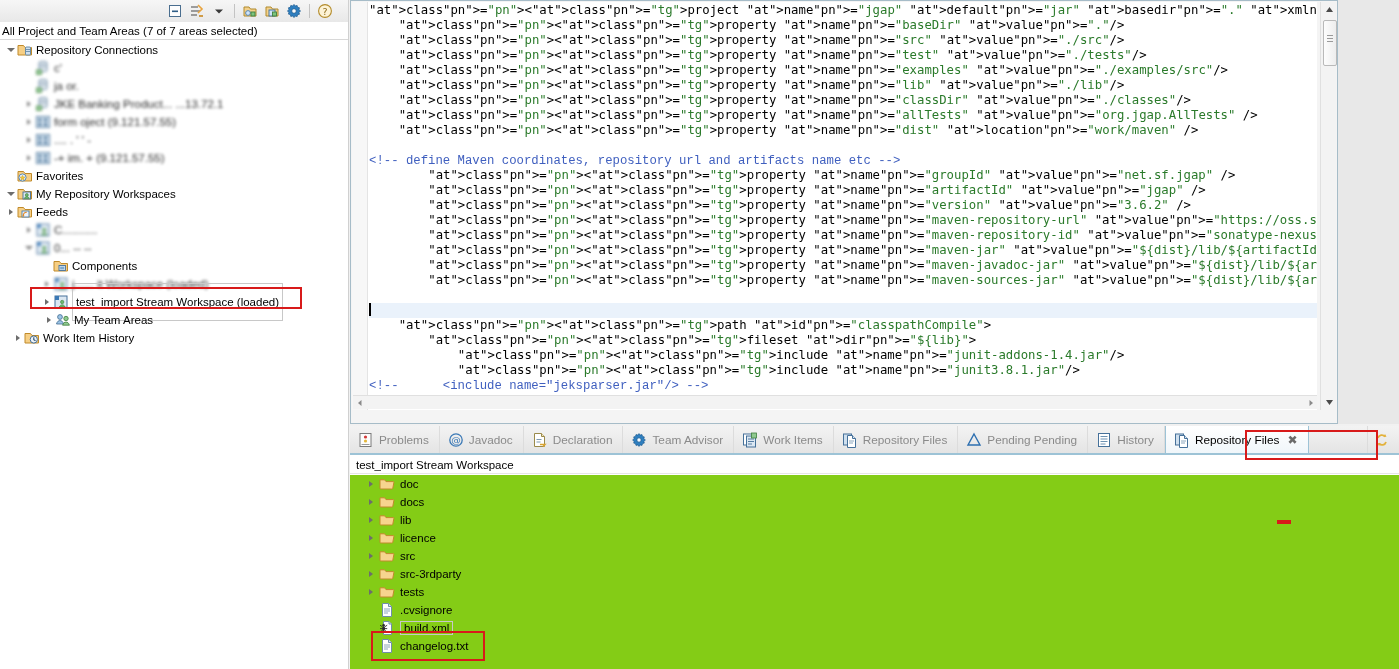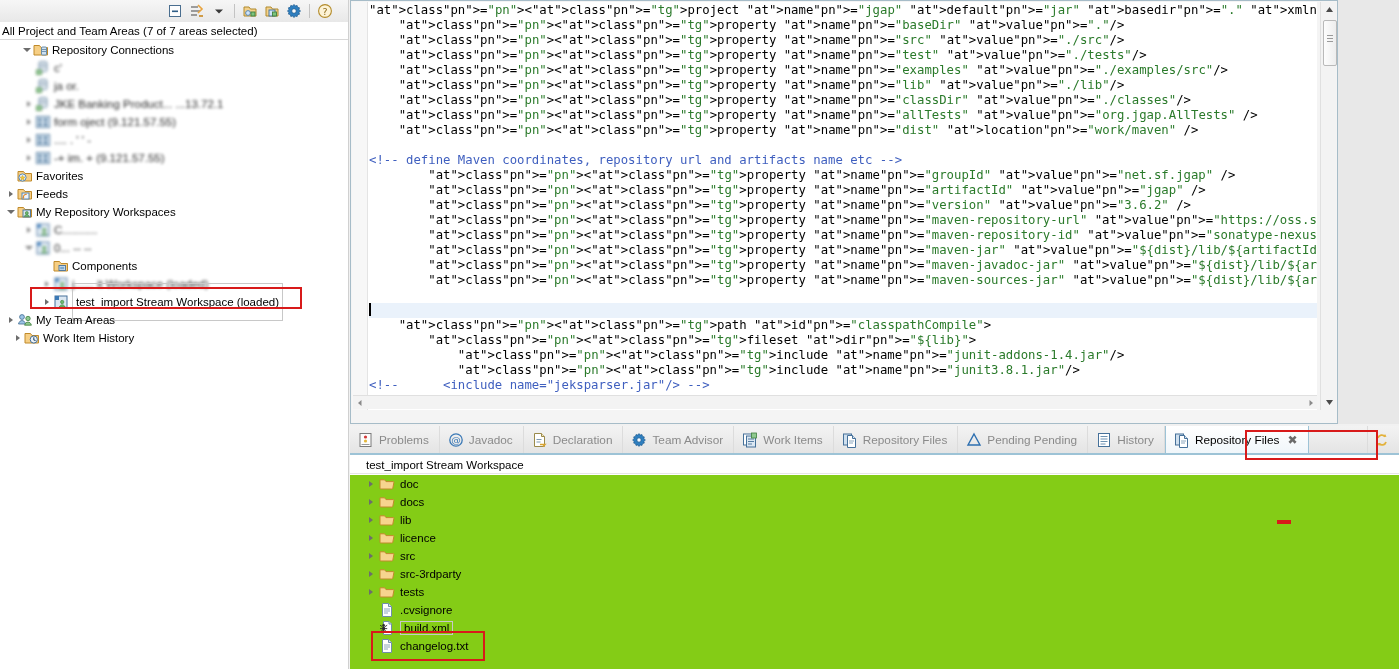--- a/index.html
+++ b/index.html
@@ -125,21 +125,21 @@
     font-family: "DejaVu Sans Mono", monospace;
     font-size: 12.3px;
     line-height: 15px;
     white-space: pre;
     color: #000;
     overflow: hidden;
   }
   .cl { height: 15px; }
   .cl.hl { background: #eaf2fb; }
   .vl   { color: #2a7a2a; }
-  .cm   { color: #3f5fbf; }
+  .cm   { color: #3f5fbf; font-family: Liberation Mono, monospace; }
   .pn   { color: #000000; }
   .caret {
     display: inline-block;
     width: 2px; height: 13px;
     background: #000;
     vertical-align: -2px;
   }
   #vscroll {
     position: absolute; right: 1px; top: 1px;
     width: 16px; height: 408px;
@@ -211,21 +211,21 @@
     margin-left: auto;
     display: flex; align-items: center;
     padding: 0 6px;
     border-left: 1px solid #dcdcdc;
   }
   #viewtitle {
     position: absolute; left: 0; top: 31px;
     width: 1049px; height: 17px;
     font-size: 11.5px; color: #000;
     line-height: 17px;
-    padding-left: 16px;
+    padding-left: 6px;
     box-sizing: border-box;
     background: #ffffff;
     border-bottom: 1px solid #e6e6e6;
   }
   #filelist {
     position: absolute; left: 0; top: 49px;
     width: 1049px; bottom: 0;
     background: #84cc16;
     overflow: hidden;
   }
@@ -302,21 +302,21 @@
         <svg width="16" height="16" viewBox="0 0 16 16">
           <circle cx="8" cy="8" r="6.4" fill="#fdf3d6" stroke="#b38b2a" stroke-width="1.1"></circle>
           <text x="8" y="11.6" font-size="9.5" text-anchor="middle" fill="#8c6a18" font-family="DejaVu Sans, sans-serif">?</text>
         </svg>
       </div>
     </div>
 
     <div id="filter-bar">All Project and Team Areas (7 of 7 areas selected)</div>
 
     <div id="tree">
-        <div class="trow" style="padding-left: 20px;">
+        <div class="trow" style="padding-left: 4px;">
           <span class="twist open">
             <i></i>
           </span>
           <span class="ticon">
             <svg width="16" height="16" viewBox="0 0 16 16">
               <path d="M1 3.5h5.5L8 5.5h6.5V13H1z" fill="#f6cf85" stroke="#c08a2a" stroke-width="1"></path>
               <rect x="8.5" y="5" width="5" height="8" rx="1" fill="#cfe0ef" stroke="#5c83a3" stroke-width=".9"></rect>
               <path d="M9 7.5h4M9 9.5h4" stroke="#5c83a3" stroke-width=".8"></path>
             </svg>
           </span>
@@ -407,47 +407,47 @@
           <span class="ticon">
             <svg width="16" height="16" viewBox="0 0 16 16">
               <path d="M1 3.5h5.5L8 5.5h6.5V13H1z" fill="#f6cf85" stroke="#c08a2a" stroke-width="1"></path>
               <circle cx="5.5" cy="9.5" r="3.6" fill="#eaf3fb" stroke="#4a7fb0" stroke-width=".9"></circle>
               <path d="M5.5 7.3l.8 1.6 1.7.2-1.3 1.2.35 1.7-1.55-.85-1.55.85.35-1.7L3 9.1l1.7-.2z" fill="#f2c83a" stroke="#b89218" stroke-width=".4"></path>
             </svg>
           </span>
           <span class="tlabel">Favorites</span>
         </div>
         <div class="trow" style="padding-left: 4px;">
+          <span class="twist open">
+            <i></i>
+          </span>
+          <span class="ticon">
+            <svg width="16" height="16" viewBox="0 0 16 16">
+              <path d="M1 3.5h5.5L8 5.5h6.5V13H1z" fill="#f6cf85" stroke="#c08a2a" stroke-width="1"></path>
+              <rect x="6" y="6" width="7.5" height="7" fill="#dce7f1" stroke="#46719a" stroke-width=".9"></rect>
+              <circle cx="9.8" cy="9" r="1.5" fill="#6db96d" stroke="#3f7f3f" stroke-width=".6"></circle>
+              <path d="M7.3 12.6c.5-1.4 1.5-2 2.5-2s2 .6 2.5 2z" fill="#6db96d" stroke="#3f7f3f" stroke-width=".6"></path>
+            </svg>
+          </span>
+          <span class="tlabel">My Repository Workspaces</span>
+        </div>
+        <div class="trow" style="padding-left: 4px;">
           <span class="twist">
             <i></i>
           </span>
           <span class="ticon">
             <svg width="16" height="16" viewBox="0 0 16 16">
               <path d="M1 3.5h5.5L8 5.5h6.5V13H1z" fill="#f6cf85" stroke="#c08a2a" stroke-width="1"></path>
               <rect x="5" y="7" width="7" height="6" fill="#eef4fa" stroke="#4a7fb0" stroke-width=".9"></rect>
               <path d="M6.3 11.8a3.5 3.5 0 013.5-3.5" stroke="#e08a2a" stroke-width="1.1" fill="none"></path>
               <circle cx="6.4" cy="11.8" r=".9" fill="#e08a2a"></circle>
             </svg>
           </span>
           <span class="tlabel">Feeds</span>
         </div>
-        <div class="trow" style="padding-left: 4px;">
-          <span class="twist open">
-            <i></i>
-          </span>
-          <span class="ticon">
-            <svg width="16" height="16" viewBox="0 0 16 16">
-              <path d="M1 3.5h5.5L8 5.5h6.5V13H1z" fill="#f6cf85" stroke="#c08a2a" stroke-width="1"></path>
-              <rect x="6" y="6" width="7.5" height="7" fill="#dce7f1" stroke="#46719a" stroke-width=".9"></rect>
-              <circle cx="9.8" cy="9" r="1.5" fill="#6db96d" stroke="#3f7f3f" stroke-width=".6"></circle>
-              <path d="M7.3 12.6c.5-1.4 1.5-2 2.5-2s2 .6 2.5 2z" fill="#6db96d" stroke="#3f7f3f" stroke-width=".6"></path>
-            </svg>
-          </span>
-          <span class="tlabel">My Repository Workspaces</span>
-        </div>
         <div class="trow blurred" style="padding-left: 22px;">
           <span class="twist">
             <i></i>
           </span>
           <span class="ticon">
             <svg width="16" height="16" viewBox="0 0 16 16">
               <rect x="2" y="2" width="12" height="12" fill="#dbe7f2" stroke="#46719a" stroke-width="1"></rect>
               <rect x="2" y="2" width="4" height="4" fill="#3b79b6"></rect>
               <circle cx="9.2" cy="8" r="1.7" fill="#6db96d" stroke="#3f7f3f" stroke-width=".6"></circle>
               <path d="M6.3 13c.6-1.6 1.8-2.3 2.9-2.3s2.3.7 2.9 2.3z" fill="#6db96d" stroke="#3f7f3f" stroke-width=".6"></path>
@@ -501,21 +501,21 @@
           <span class="ticon">
             <svg width="16" height="16" viewBox="0 0 16 16">
               <rect x="2" y="2" width="12" height="12" fill="#dbe7f2" stroke="#46719a" stroke-width="1"></rect>
               <rect x="2" y="2" width="4" height="4" fill="#3b79b6"></rect>
               <circle cx="9.2" cy="8" r="1.7" fill="#6db96d" stroke="#3f7f3f" stroke-width=".6"></circle>
               <path d="M6.3 13c.6-1.6 1.8-2.3 2.9-2.3s2.3.7 2.9 2.3z" fill="#6db96d" stroke="#3f7f3f" stroke-width=".6"></path>
             </svg>
           </span>
           <span class="tlabel" style="border: 1px solid rgb(200, 200, 200); padding: 12px 3px;">test_import Stream Workspace (loaded)</span>
         </div>
-        <div class="trow" style="padding-left: 4px;">
+        <div class="trow" style="padding-left: 4px; margin-left: 38px;">
           <span class="twist">
             <i></i>
           </span>
           <span class="ticon">
             <svg width="16" height="16" viewBox="0 0 16 16">
               <circle cx="5" cy="5" r="2.4" fill="#9ec5e6" stroke="#3f6b91" stroke-width=".8"></circle>
               <path d="M1.5 12c.6-2.4 1.9-3.4 3.5-3.4S8 9.6 8.6 12z" fill="#9ec5e6" stroke="#3f6b91" stroke-width=".8"></path>
               <circle cx="11" cy="6.5" r="2.2" fill="#8fc98f" stroke="#3f7f3f" stroke-width=".8"></circle>
               <path d="M7.6 13.2c.6-2.2 1.9-3.1 3.4-3.1s2.8.9 3.4 3.1z" fill="#8fc98f" stroke="#3f7f3f" stroke-width=".8"></path>
             </svg>

